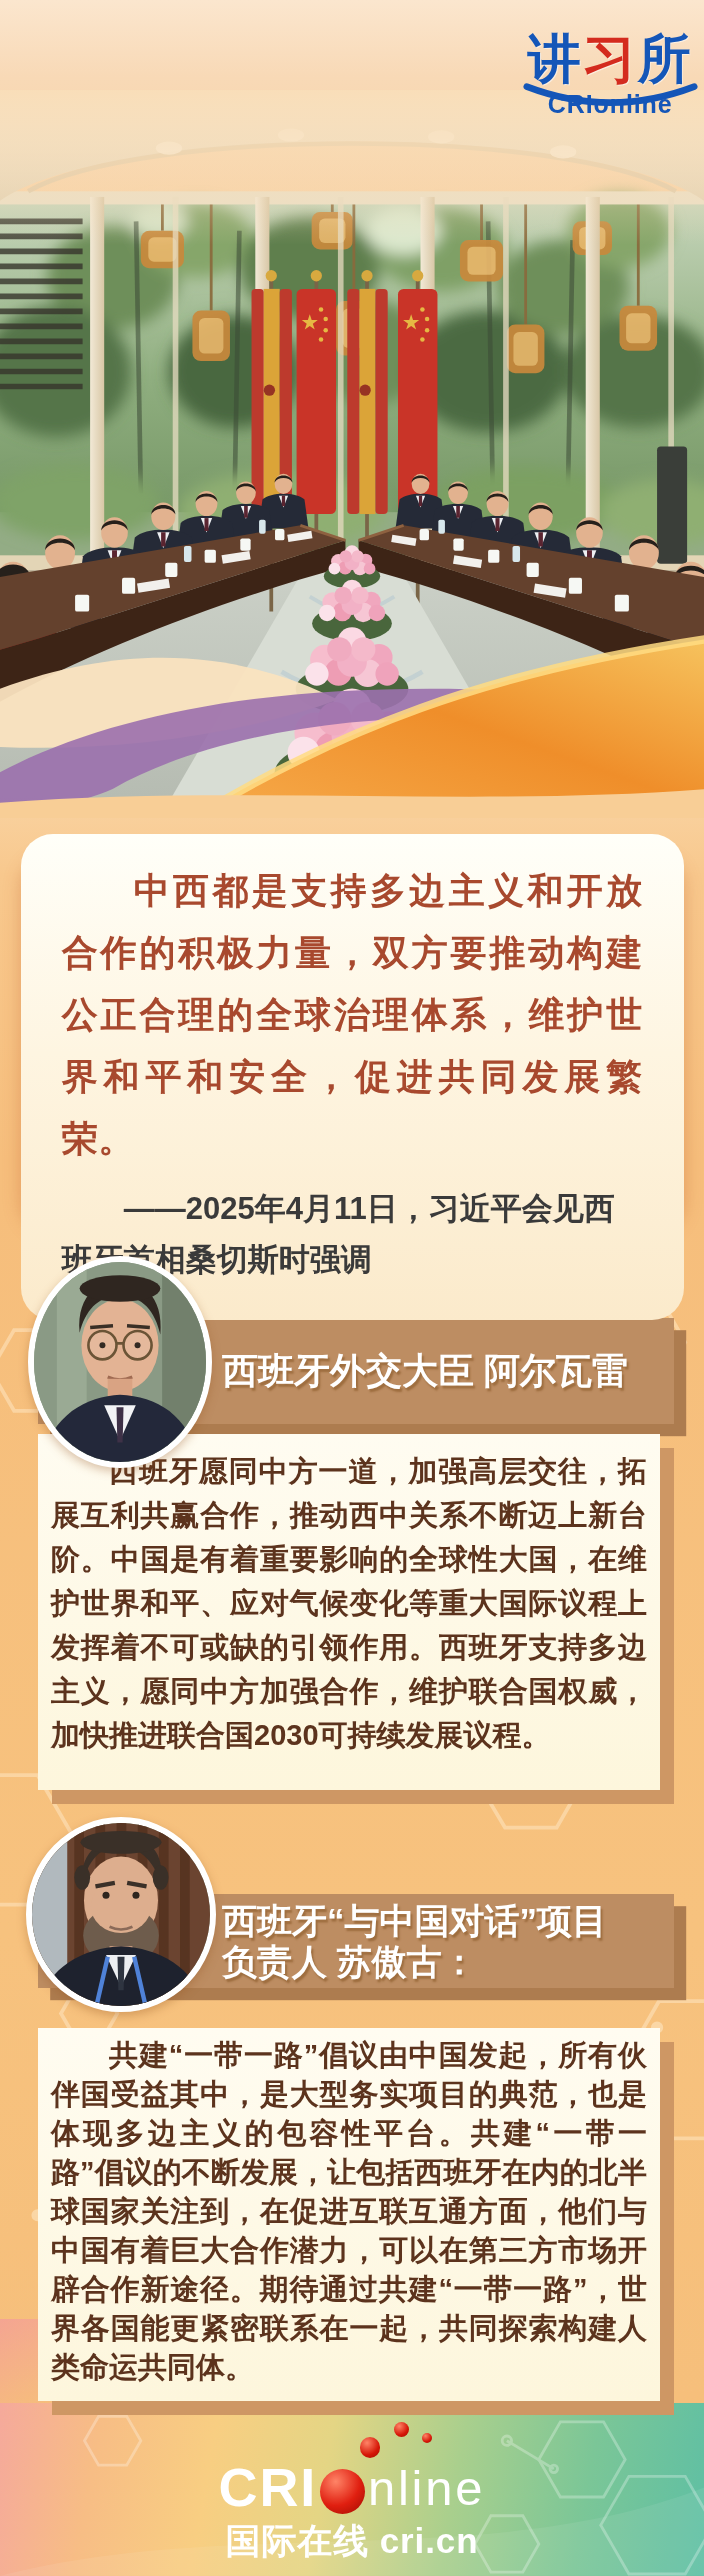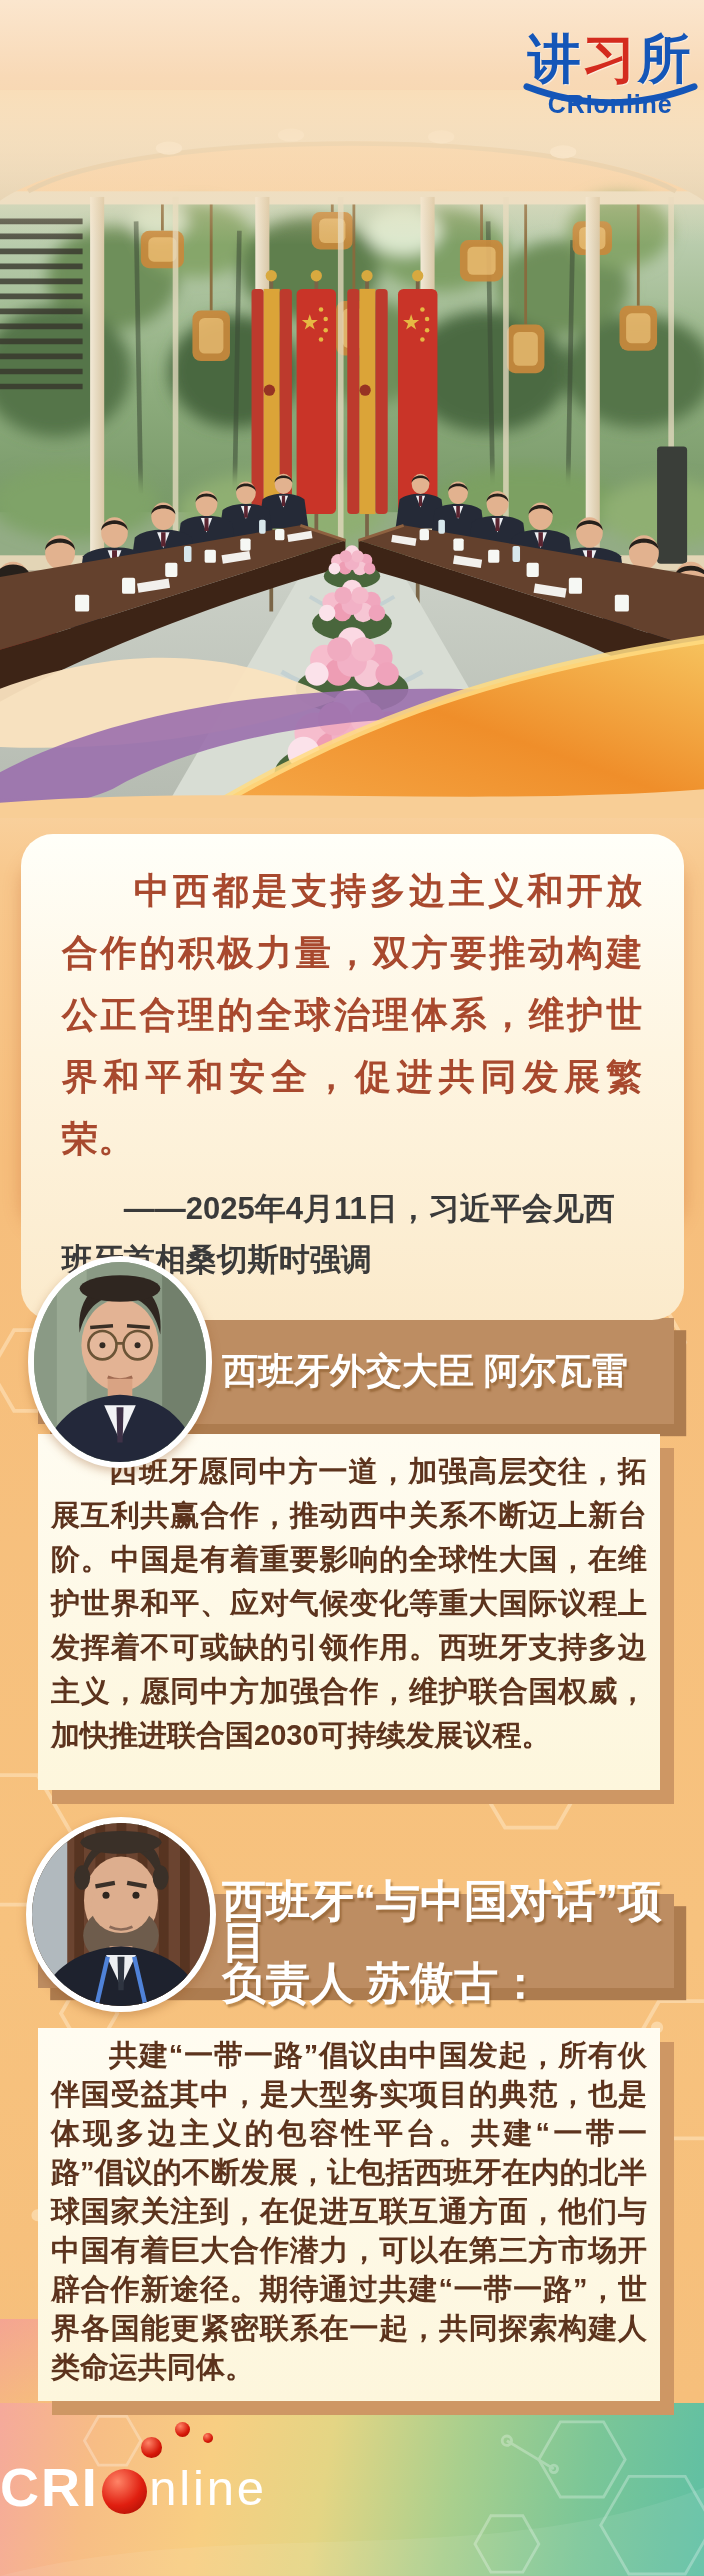--- a/index.html
+++ b/index.html
@@ -29,31 +29,31 @@
   .qtext{margin:26px 41px 0;font-size:36px;line-height:62px;font-weight:800;color:#A8492E;text-indent:2em;text-align:justify;letter-spacing:0.5px;}
   .qattr{margin:13px 41px 0;font-size:31px;line-height:51px;font-weight:700;color:#3A3A3A;text-indent:2em;}
   
   .avatar{position:absolute;border-radius:50%;border:6.6px solid #FFFFFF;overflow:hidden;z-index:4;background:#8A9A85;box-shadow:0 3.8px 9.4px rgba(150,85,35,.35);}
   .av1{left:28px;top:1256px;width:184px;height:212px;}
   .av2{left:26px;top:1817px;width:190px;height:195px;}
   .avatar svg{display:block;width:100%;height:100%;}
   .lbar{position:absolute;left:38px;width:636px;background:#BD8D62;z-index:2;color:#FFFFFF;font-weight:900;
     box-shadow:12.2px 12.2px 0 #AD7C4F;text-shadow:1.9px 2.8px 1.9px rgba(120,70,20,.45);}
   .lbar1{top:1318px;height:106px;line-height:106px;padding-left:184px;font-size:36px;}
-  .lbar2{top:1894px;height:94px;padding-left:184px;font-size:44px;line-height:41px;display:flex;flex-direction:column;justify-content:center;}
+  .lbar2{top:1894px;height:94px;padding-left:184px;font-size:35px;line-height:41px;display:flex;flex-direction:column;justify-content:center;}
   .scard{position:absolute;left:38px;width:622px;z-index:3;color:#5C331D;font-weight:700;text-align:justify;overflow:hidden;
     background:linear-gradient(180deg,#FFFCF1,#FDF6DC);box-shadow:14px 14px 0 #CE9764;}
   .scard p{margin:0;text-indent:2em;}
   .scard1{top:1434px;height:356px;padding:15px 13px;font-size:29px;line-height:44px;}
   .scard2{top:2028px;height:373px;padding:8px 13px;font-size:29px;line-height:39px;}
   
   .footer{position:absolute;left:0;top:2403px;width:704px;height:173px;z-index:2;
     background:linear-gradient(100deg,#F5A99B 0%,#F7BD85 14%,#F8CE82 30%,#E4D584 46%,#A9CF8D 64%,#7BC697 82%,#5EBFA4 100%);}
   .footer .fx{position:absolute;left:0;top:0;}
-  .cri-wrap{position:absolute;left:0;top:49px;width:704px;color:#FFFFFF;z-index:3;}
+  .cri-wrap{position:absolute;left:0;top:49px;width:704px;text-align:center;color:#FFFFFF;z-index:3;}
   .cri-row{display:inline-flex;align-items:flex-end;position:relative;height:62px;}
   .cri-txt{font-size:54px;font-weight:900;letter-spacing:1.9px;line-height:54px;}
   .cri-txt2{font-size:49px;font-weight:400;letter-spacing:2.8px;line-height:51px;}
   .cri-sphere{display:inline-block;width:45px;height:45px;border-radius:50%;margin:0 2.8px;
     background:radial-gradient(circle at 35% 28%,#FF8467,#E01F10 55%,#9E0B00 100%);}
   .bub{position:absolute;border-radius:50%;background:radial-gradient(circle at 35% 28%,#FF8467,#D61708 60%,#9E0B00 100%);}
   .b1{width:20.7px;height:20.7px;left:141px;top:-15px;}
   .b2{width:15px;height:15px;left:175px;top:-30px;}
   .b3{width:10.3px;height:10.3px;left:203px;top:-19px;}
   .cri-tag{font-size:35px;font-weight:900;letter-spacing:0.9px;margin-top:3.8px;}
@@ -478,17 +478,18 @@
     </svg>
     <div class="cri-wrap">
       <span class="cri-row">
         <span class="cri-txt">CRI</span>
         <span class="cri-sphere"></span>
         <span class="cri-txt2">nline</span>
         <span class="bub b1"></span>
         <span class="bub b2"></span>
         <span class="bub b3"></span>
       </span>
+      <div class="cri-tag">国际在线 cri.cn</div>
     </div>
   </footer>
 
 </div>
 
 
 </body></html>

